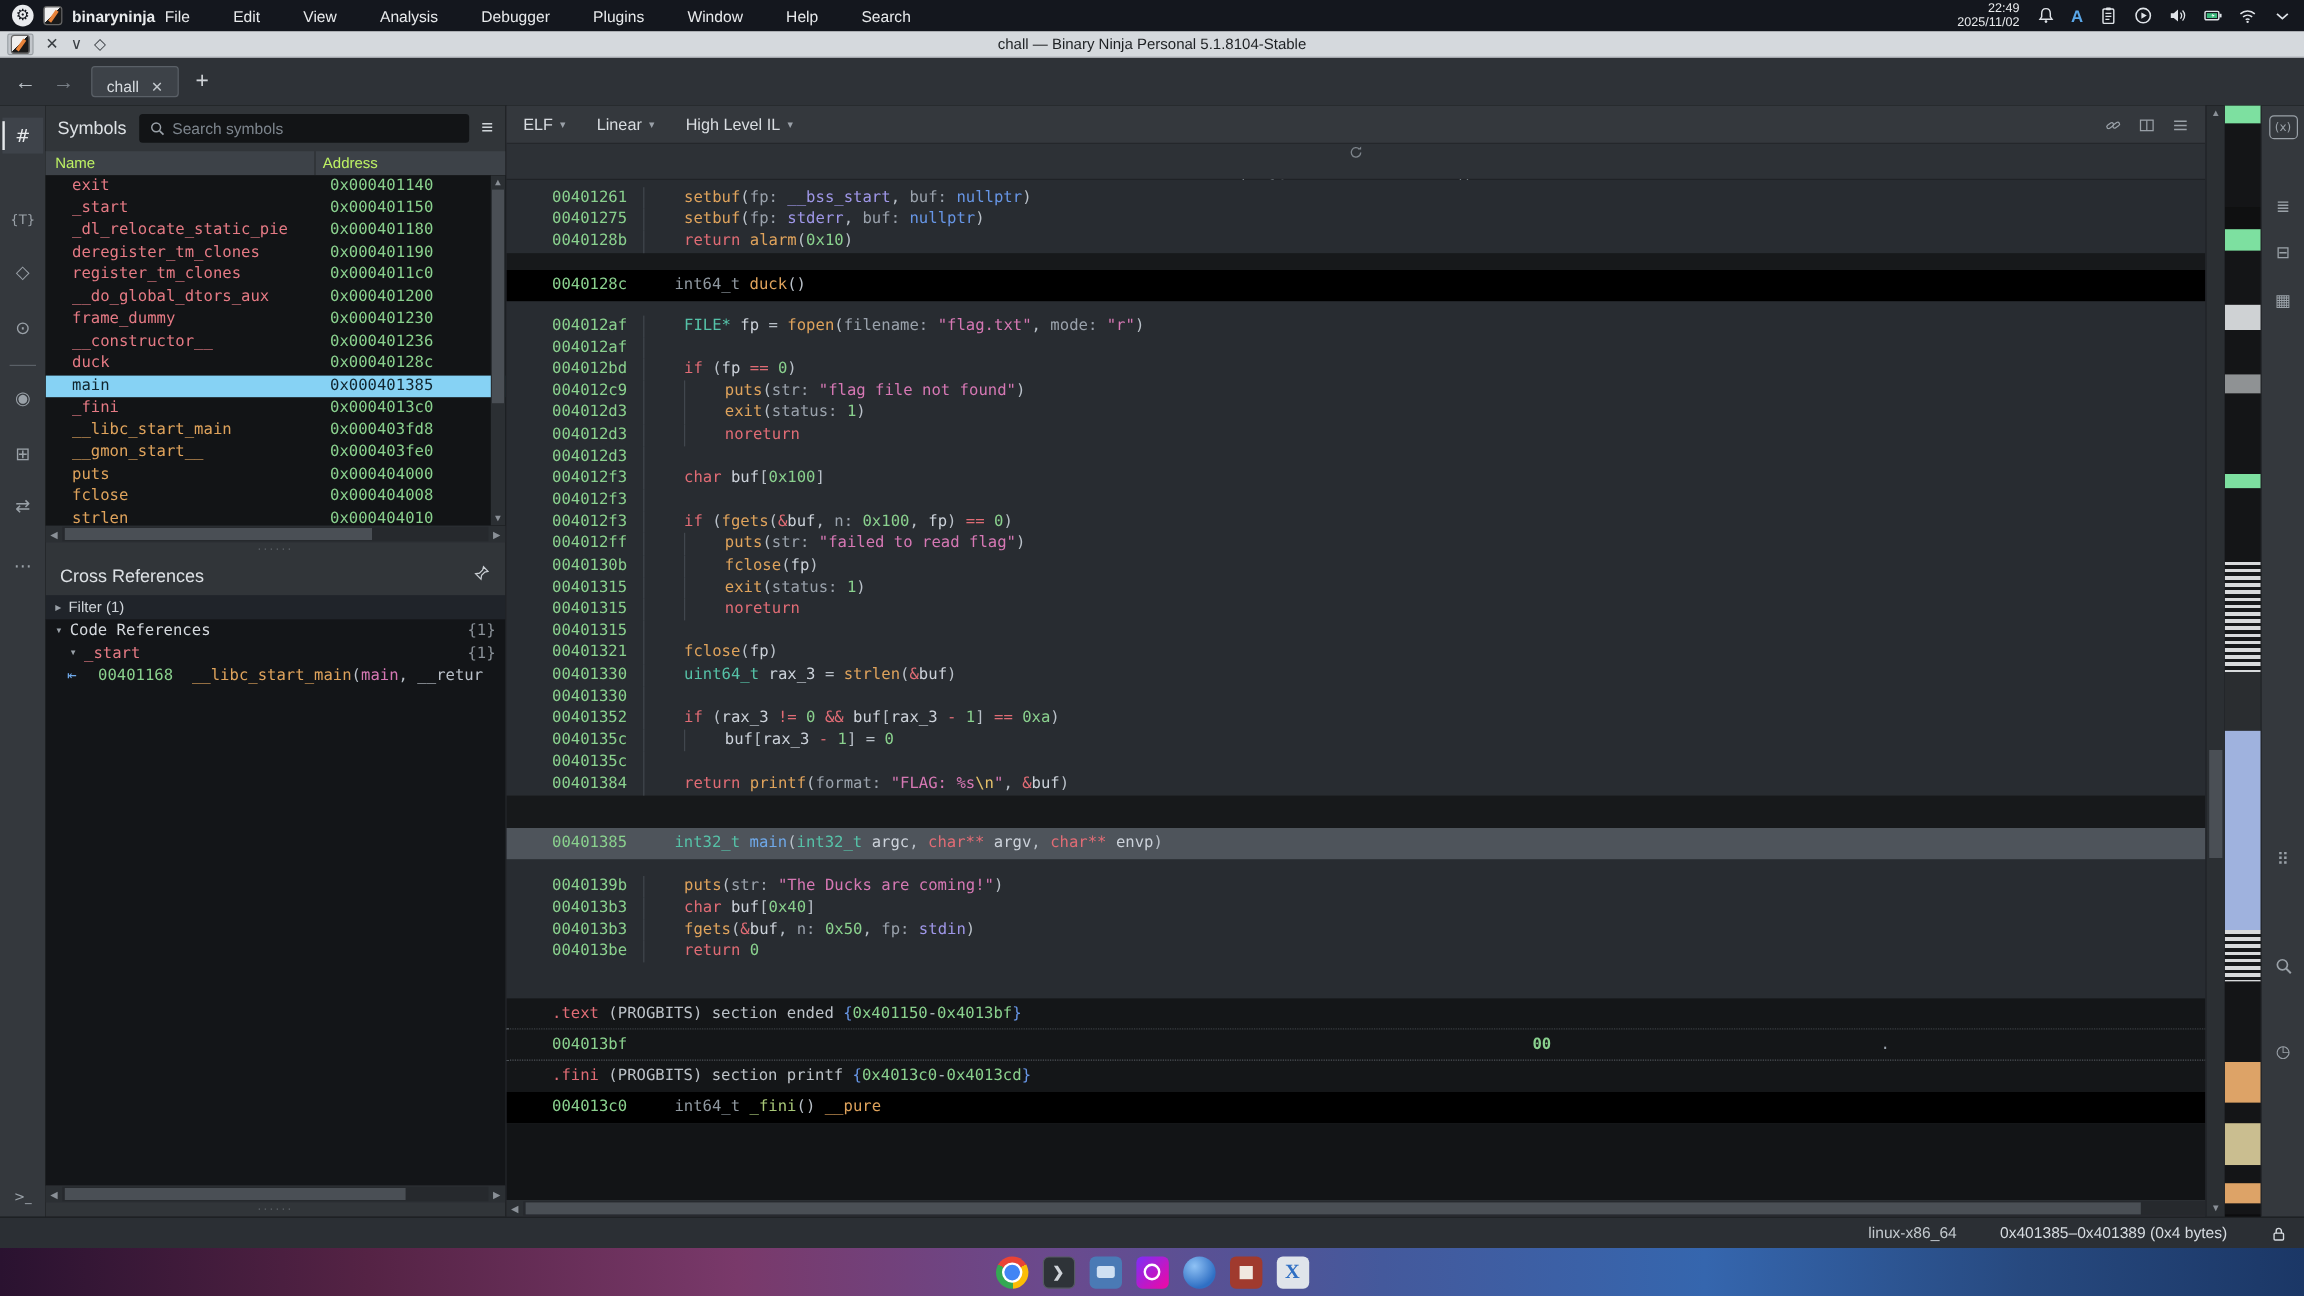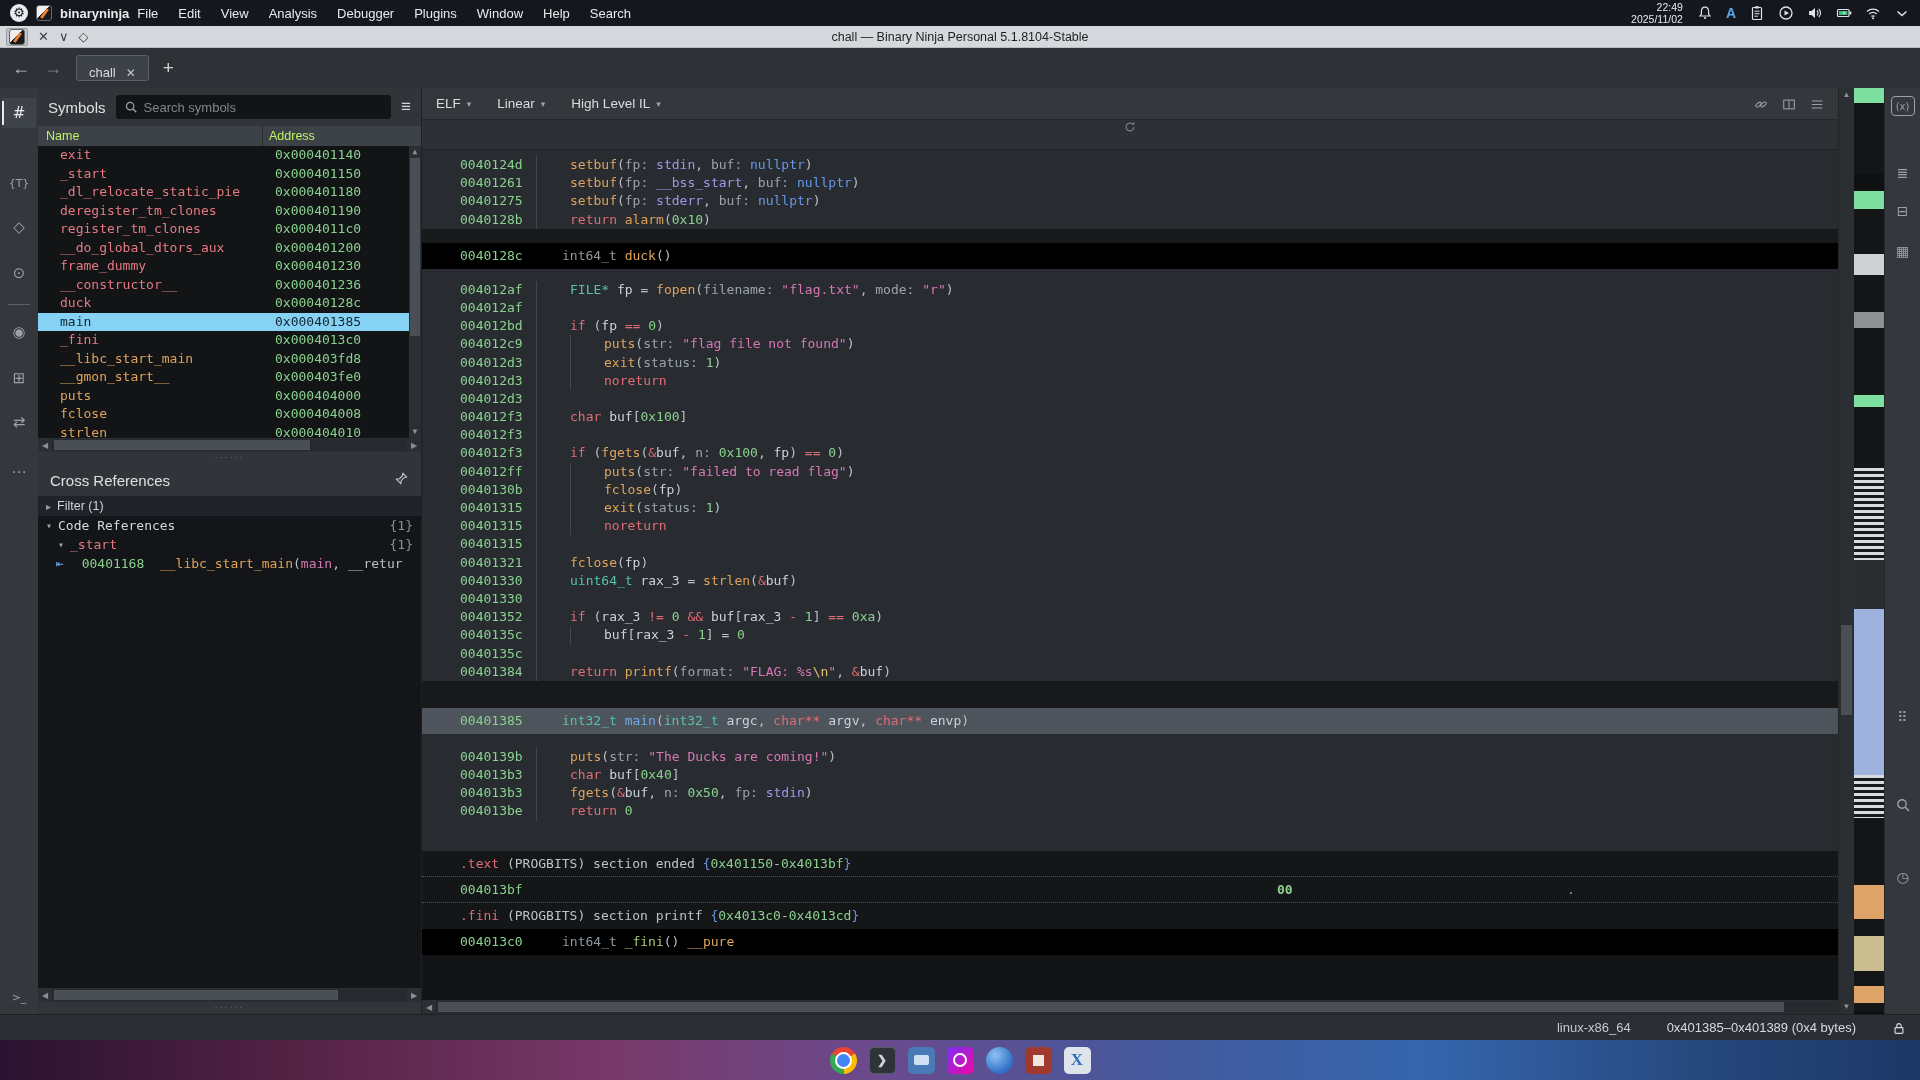--- a/index.html
+++ b/index.html
@@ -6,21 +6,21 @@
   html,body { width:1920px; height:1080px; overflow:hidden; background:#000; }
   body { font-family:"Liberation Sans", sans-serif; }
   .screen { width:1920px; height:1080px; display:flex; flex-direction:column; }
 
   
   .sysbar { height:26px; background:#14171e; display:flex; align-items:center; color:#e8eaec; font-size:13px; padding:0 10px; gap:8px; }
   .kde { width:18px; height:18px; border-radius:50%; background:#e9ebee; color:#14171e; font-size:13px; line-height:18px; text-align:center; }
   .binja-ic { width:16px; height:16px; border-radius:3px; background:linear-gradient(135deg,#f0f0f0 0 46%,#1a1a1a 46%); border:1px solid #666; position:relative; }
   .binja-ic::after{ content:""; position:absolute; left:6px; top:2px; width:3px; height:11px; background:#e8833a; transform:rotate(35deg);}
   .sysbar .app { font-weight:bold; margin-right:0; }
-  #menus { display:flex; gap:20px; flex:1; }
+  #menus { display:flex; gap:36px; flex:1; }
   #menus span { cursor:default; }
   .clock { text-align:right; font-size:10.5px; line-height:12px; margin-right:6px; }
   #tray { display:flex; align-items:center; gap:12px; }
   #tray .ticon { width:17px; height:17px; color:#dfe3e8; display:inline-flex; align-items:center; justify-content:center; }
   #tray .ticon svg { width:16px; height:16px; }
   .tray-a { color:#5aa7e8; font-weight:bold; font-size:14px; }
 
   
   .titlebar { height:22px; background:#d5d9dd; position:relative; display:flex; align-items:center; padding:0 6px; gap:10px; border-bottom:1px solid #b8bcc0; }
   .titlebar .wtitle { position:absolute; left:0; right:0; text-align:center; color:#1d2023; font-size:12.5px; }
@@ -438,21 +438,20 @@
       <div class="cv-context">
         <span class="icon-sm">
             <svg viewBox="0 0 16 16">
               <path d="M12.5 8a4.5 4.5 0 1 1-1.3-3.2" fill="none" stroke="currentColor" stroke-width="1.3"></path>
               <path d="M12.9 2.3v3h-3z" fill="currentColor"></path>
             </svg>
           </span>
         <span><span class="tk-d">int64_t </span><span>__constructor__()</span></span>
       </div>
       <div class="cv-body" id="codebody">
-          <div class="cline"><span class="caddr">0040124d</span><span class="gd"></span><span class="tk-f">setbuf</span><span class="tk-p">(</span><span class="tk-l">fp: </span><span class="tk-D">stdin</span><span class="tk-p">, </span><span class="tk-l">buf: </span><span class="tk-b">nullptr</span><span class="tk-p">)</span></div>
           <div class="cline"><span class="caddr">00401261</span><span class="gd"></span><span class="tk-f">setbuf</span><span class="tk-p">(</span><span class="tk-l">fp: </span><span class="tk-D">__bss_start</span><span class="tk-p">, </span><span class="tk-l">buf: </span><span class="tk-b">nullptr</span><span class="tk-p">)</span></div>
           <div class="cline"><span class="caddr">00401275</span><span class="gd"></span><span class="tk-f">setbuf</span><span class="tk-p">(</span><span class="tk-l">fp: </span><span class="tk-D">stderr</span><span class="tk-p">, </span><span class="tk-l">buf: </span><span class="tk-b">nullptr</span><span class="tk-p">)</span></div>
           <div class="cline"><span class="caddr">0040128b</span><span class="gd"></span><span class="tk-k">return </span><span class="tk-f">alarm</span><span class="tk-p">(</span><span class="tk-n">0x10</span><span class="tk-p">)</span></div>
           <div class="csep" style="height: 14px;"></div>
           <div class="cline chead"><span class="caddr">0040128c</span><span class="hpad"></span><span class="tk-d">int64_t </span><span class="tk-f">duck</span><span class="tk-p">()</span></div>
           <div class="cgap" style="height: 12px;"></div>
           <div class="cline"><span class="caddr">004012af</span><span class="gd"></span><span class="tk-t">FILE* </span><span class="tk-v">fp</span><span class="tk-p"> = </span><span class="tk-f">fopen</span><span class="tk-p">(</span><span class="tk-l">filename: </span><span class="tk-s">"flag.txt"</span><span class="tk-p">, </span><span class="tk-l">mode: </span><span class="tk-s">"r"</span><span class="tk-p">)</span></div>
           <div class="cline"><span class="caddr">004012af</span><span class="gd"></span></div>
           <div class="cline"><span class="caddr">004012bd</span><span class="gd"></span><span class="tk-k">if</span><span class="tk-p"> (</span><span class="tk-v">fp</span><span class="tk-k"> == </span><span class="tk-n">0</span><span class="tk-p">)</span></div>
           <div class="cline"><span class="caddr">004012c9</span><span class="gd"></span><span class="gd"></span><span class="tk-f">puts</span><span class="tk-p">(</span><span class="tk-l">str: </span><span class="tk-s">"flag file not found"</span><span class="tk-p">)</span></div>

